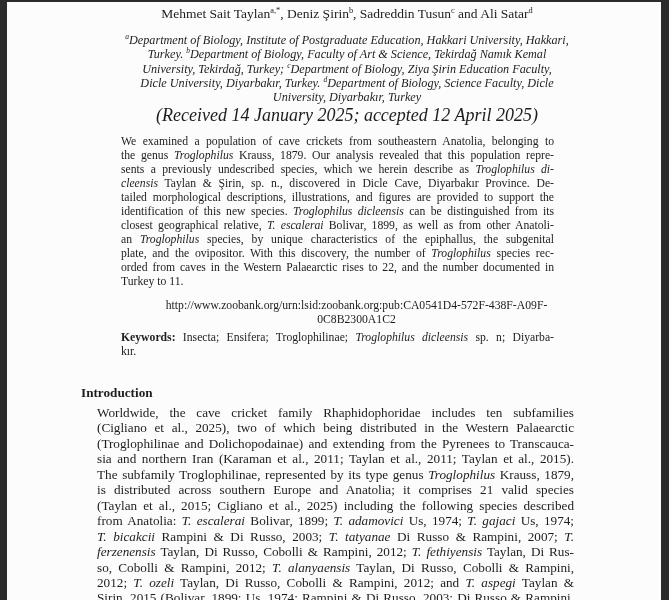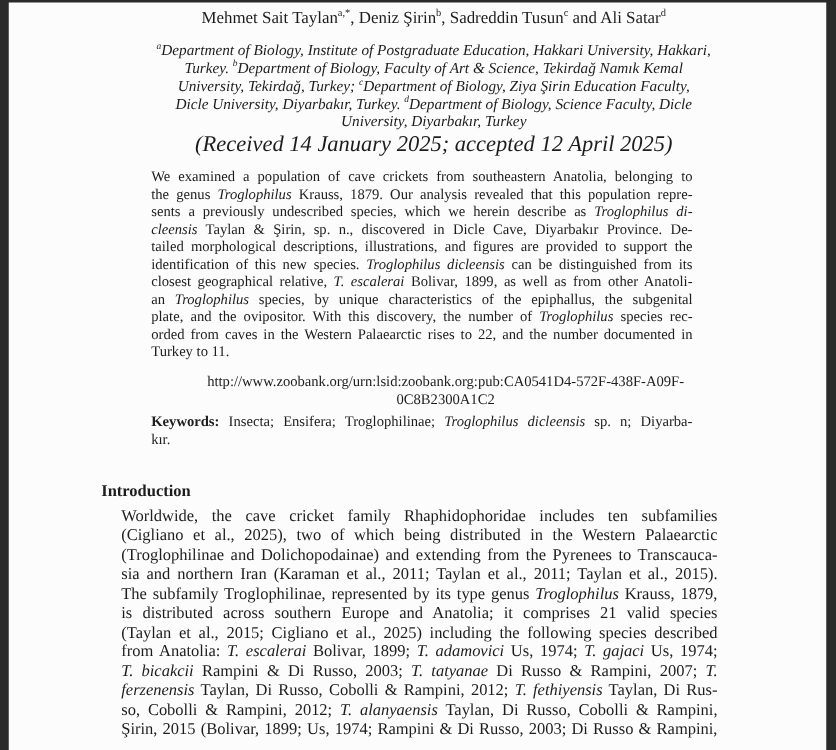--- a/index.html
+++ b/index.html
@@ -126,19 +126,20 @@
       <div class="tline"><span>(Cigliano et al., 2025), two of which being distributed in the Western Palaearctic</span></div>
       <div class="tline"><span>(Troglophilinae and Dolichopodainae) and extending from the Pyrenees to Transcauca-</span></div>
       <div class="tline"><span>sia and northern Iran (Karaman et al., 2011; Taylan et al., 2011; Taylan et al., 2015).</span></div>
       <div class="tline"><span>The subfamily Troglophilinae, represented by its type genus </span><span class="it">Troglophilus</span><span> Krauss, 1879,</span></div>
       <div class="tline"><span>is distributed across southern Europe and Anatolia; it comprises 21 valid species</span></div>
       <div class="tline"><span>(Taylan et al., 2015; Cigliano et al., 2025) including the following species described</span></div>
       <div class="tline"><span>from Anatolia: </span><span class="it">T. escalerai</span><span> Bolivar, 1899; </span><span class="it">T. adamovici</span><span> Us, 1974; </span><span class="it">T. gajaci</span><span> Us, 1974;</span></div>
       <div class="tline"><span class="it">T. bicakcii</span><span> Rampini &amp; Di Russo, 2003; </span><span class="it">T. tatyanae</span><span> Di Russo &amp; Rampini, 2007; </span><span class="it">T.</span></div>
       <div class="tline"><span class="it">ferzenensis</span><span> Taylan, Di Russo, Cobolli &amp; Rampini, 2012; </span><span class="it">T. fethiyensis</span><span> Taylan, Di Rus-</span></div>
       <div class="tline"><span>so, Cobolli &amp; Rampini, 2012; </span><span class="it">T. alanyaensis</span><span> Taylan, Di Russo, Cobolli &amp; Rampini,</span></div>
+      <div class="tline"><span>2012; </span><span class="it">T. ozeli</span><span> Taylan, Di Russo, Cobolli &amp; Rampini, 2012; and </span><span class="it">T. aspegi</span><span> Taylan &amp;</span></div>
       <div class="tline"><span>Şirin, 2015 (Bolivar, 1899; Us, 1974; Rampini &amp; Di Russo, 2003; Di Russo &amp; Rampini,</span></div>
     </div>
 </div>
 
 <div class="edge-top"></div>
 <div class="edge-v edge-left"></div>
 <div class="edge-v edge-right"></div>
 
 </body></html>

